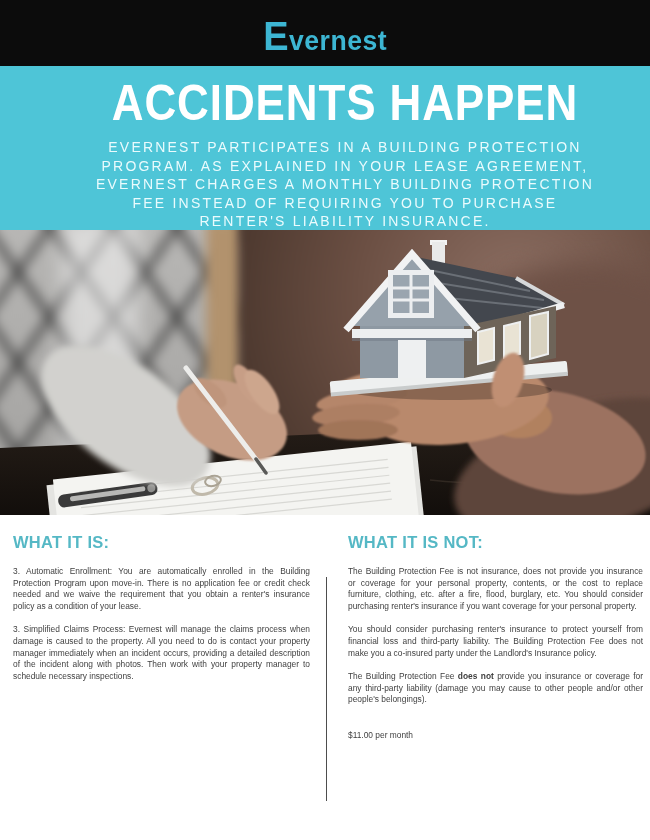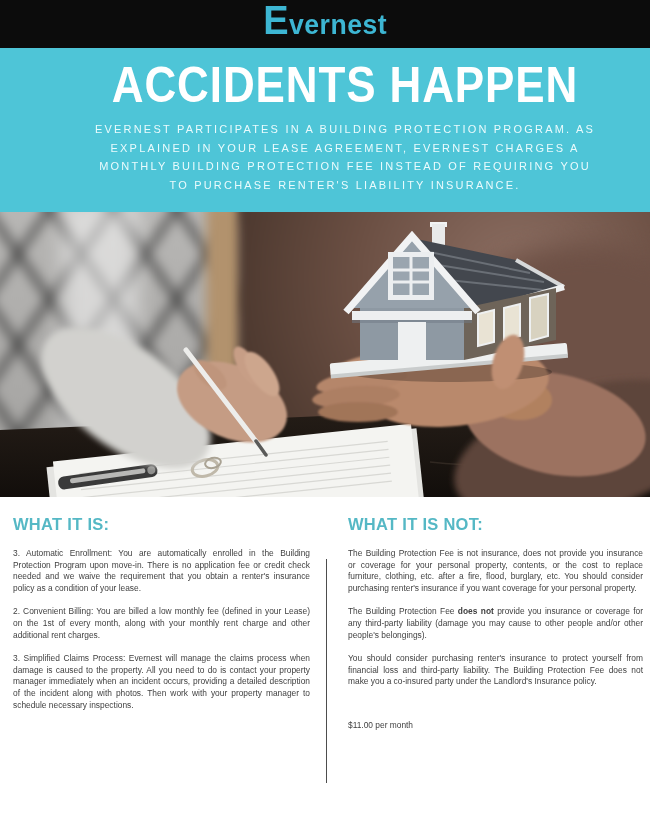--- a/index.html
+++ b/index.html
@@ -5,43 +5,43 @@
   * { margin:0; padding:0; box-sizing:border-box; }
   html,body { background:#fff; }
   .page {
     width:650px; height:840px; position:relative; overflow:hidden;
     background:#ffffff; font-family:"Liberation Sans", sans-serif;
     margin:0 auto;
   }
 
   
   .header {
-    height:48px; background:#0c0c0c; position:relative;
-    display:flex; align-items:center; justify-content:center;
+    height:66px; background:#0c0c0c; position:relative;
+    display:flex; align-items:flex-end; justify-content:center;
   }
   .logo { position:relative; padding-bottom:7px; }
   .logo-text {
     color:#3db6d3; font-weight:bold; font-size:28px; letter-spacing:0.5px;
     display:inline-block; transform:scaleX(0.95); transform-origin:center bottom;
   }
   .logo-text::first-letter { font-size:40px; }
   .logo-icon { position:absolute; left:calc(50% + 22px); top:-46px; }
 
   
   .banner {
     height:164px; background:#4ec5d7; text-align:center; padding-top:11px;padding-left:40px;
   }
   .banner-title {
     color:#ffffff; font-weight:bold; font-size:50px; letter-spacing:1px;
     transform:scaleX(0.88); transform-origin:center; line-height:1.04;
     white-space:nowrap;
   }
   .banner-subtitle {
     margin:9px auto 0; width:505px; color:#eafbfd;
-    font-size:11px; letter-spacing:2.2px; line-height:18.5px;
+    font-size:14px; letter-spacing:2.2px; line-height:18.5px;
     text-transform:uppercase;
   }
 
   
   .photo { height:285px; position:relative; overflow:hidden; background:#6b5248; }
   .photo > div { position:absolute; }
   .bg-left {
     left:-20px; top:-20px; width:330px; height:325px; filter:blur(6px);
     background-image:
       repeating-linear-gradient(55deg, rgba(45,45,45,0) 0 22px, rgba(45,45,45,.65) 22px 30px, rgba(45,45,45,0) 30px 52px),
@@ -67,21 +67,21 @@
   .col-left  { left:13px;  width:297px; }
   .col-right { left:348px; width:295px; }
   .col-heading {
     font-size:17px; font-weight:bold; color:#55b8c5; margin-bottom:13px;
     transform:scaleX(0.97); transform-origin:left; letter-spacing:0.3px;
   }
   .col p {
     font-size:8.4px; line-height:11.6px; color:#3f3f3f;
     text-align:justify; margin-bottom:12px;
   }
-  .col p.price { text-align:left; margin-top:32px; }
+  .col p.price { text-align:left; margin-top:24px; }
 </style>
 </head>
 <body>
 
 <div class="page">
 
   <div class="header">
     <div class="logo">
       <span class="logo-text">Evernest</span>
       <span class="logo-icon">
@@ -209,26 +209,25 @@
       <ellipse cx="508" cy="150" rx="15" ry="28" transform="rotate(16 508 150)" fill="#c08f73" filter="url(#soft2)"></ellipse>
     </svg>
   </div>
 
   <div class="columns">
     <div class="divider"></div>
 
     <div class="col col-left">
       <div class="col-heading">WHAT IT IS:</div>
       <p>3. Automatic Enrollment: You are automatically enrolled in the Building Protection Program upon move-in. There is no application fee or credit check needed and we waive the requirement that you obtain a renter's insurance policy as a condition of your lease.</p>
-      <p>2. Convenient Billing: You are billed a low monthly fee (defined in your Lease) on the 1st of every month, along with your monthly rent charge and other additional rent charges.</p>
       <p>3. Simplified Claims Process: Evernest will manage the claims process when damage is caused to the property. All you need to do is contact your property manager immediately when an incident occurs, providing a detailed description of the incident along with photos. Then work with your property manager to schedule necessary inspections.</p>
     </div>
 
     <div class="col col-right">
       <div class="col-heading">WHAT IT IS NOT:</div>
       <p>The Building Protection Fee is not insurance, does not provide you insurance or coverage for your personal property, contents, or the cost to replace furniture, clothing, etc. after a fire, flood, burglary, etc. You should consider purchasing renter's insurance if you want coverage for your personal property.</p>
+      <p>You should consider purchasing renter's insurance to protect yourself from financial loss and third-party liability. The Building Protection Fee does not make you a co-insured party under the Landlord's Insurance policy.</p>
       <p><span>The Building Protection Fee </span><b>does not</b><span> provide you insurance or coverage for any third-party liability (damage you may cause to other people and/or other people's belongings).</span></p>
-      <p>You should consider purchasing renter's insurance to protect yourself from financial loss and third-party liability. The Building Protection Fee does not make you a co-insured party under the Landlord's Insurance policy.</p>
       <p class="price">$11.00 per month</p>
     </div>
   </div>
 
 </div>
 
 </body></html>

